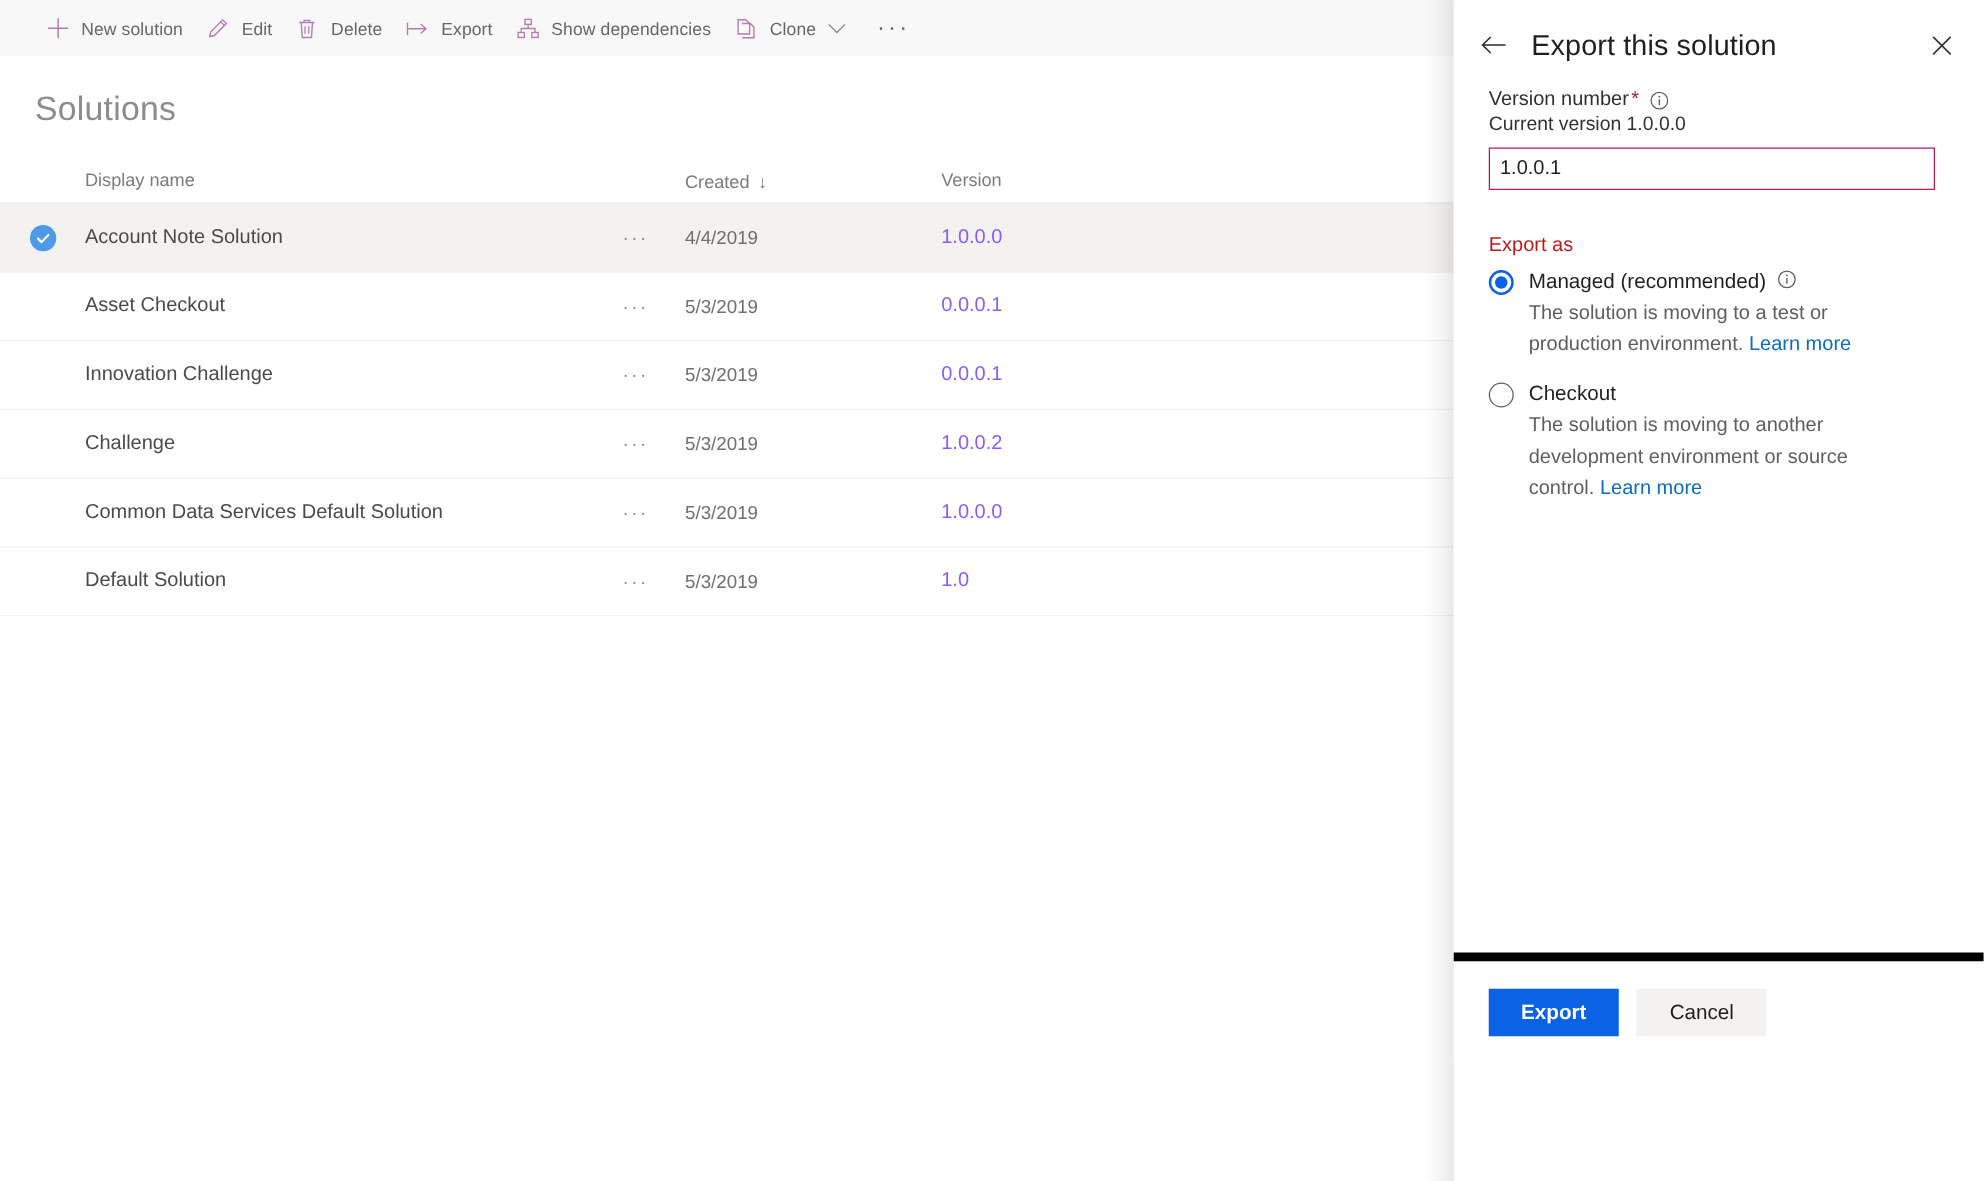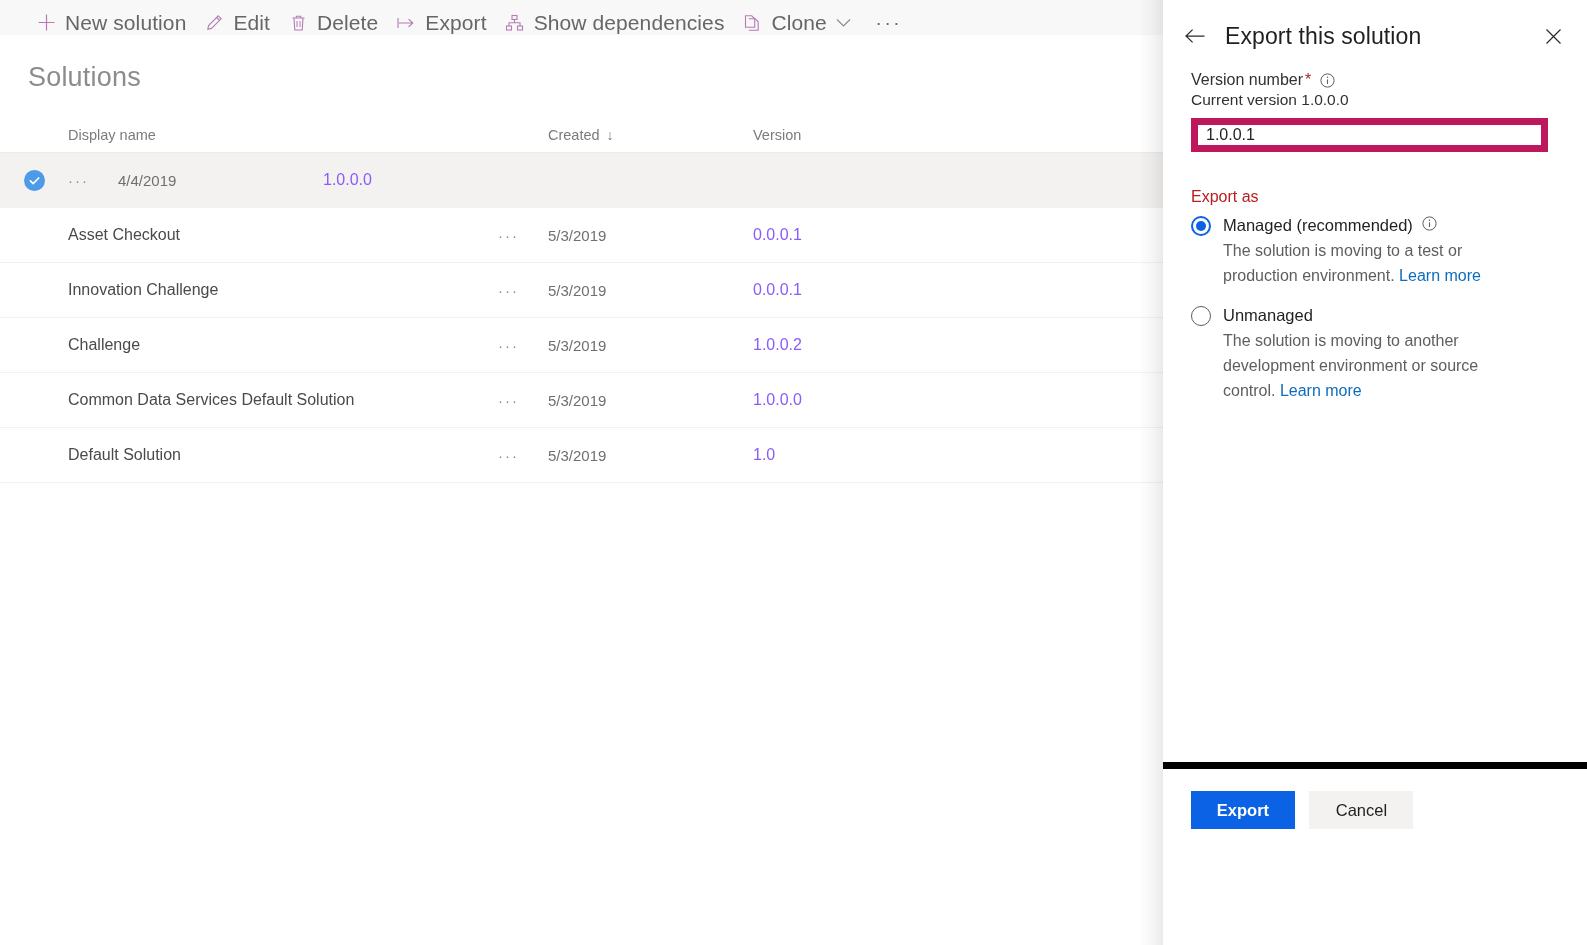--- a/index.html
+++ b/index.html
@@ -45,21 +45,21 @@
     width: 20px;
     height: 20px;
     margin-right: 9px;
     display: flex;
     align-items: center;
     justify-content: center;
     color: #b57bb5;
     flex: 0 0 auto;
   }
   .cmd-label {
-    font-size: 21px;
+    font-size: 14px;
     color: #666666;
     letter-spacing: .1px;
   }
   .cmd-chevron {
     margin-left: 9px;
     color: #8a8a8a;
     display: flex;
     align-items: center;
   }
   .cmd-overflow {
@@ -71,21 +71,21 @@
     margin-left: 8px;
     color: #666;
     font-size: 19px;
     letter-spacing: 2.5px;
     cursor: pointer;
   }
 
   
   .content {
     position: absolute;
-    left: 0; top: 35px;
+    left: 0; top: 45px;
     width: 1163px;
     height: 900px;
     background: #ffffff;
     overflow: hidden;
   }
   .page-title {
     font-size: 27px;
     font-weight: 400;
     color: #8c8c8c;
     padding: 27px 0 0 28px;
@@ -240,21 +240,21 @@
     cursor: pointer;
   }
   .sub-label {
     font-size: 15.5px;
     color: #323130;
     margin-bottom: 9px;
   }
   .text-input {
     width: 357px;
     height: 34px;
-    border: 7px solid #be185d;
+    border: 1px solid #be185d;
     box-sizing: border-box;
     font-family: "Liberation Sans", sans-serif;
     font-size: 16px;
     color: #201f1e;
     padding: 4px 8px;
     outline: none;
     background: #fff;
   }
   .section-label {
     font-size: 16px;
@@ -427,20 +427,21 @@
       </div>
 
       <div class="grid-row selected">
         <div class="c-check">
           <span class="check-circle">
             <svg width="13" height="13" viewBox="0 0 13 13">
                 <path d="M2.4 6.9l2.8 2.8L10.7 4" stroke="#ffffff" stroke-width="1.7" fill="none" stroke-linecap="round" stroke-linejoin="round"></path>
               </svg>
           </span>
         </div>
+        <div class="c-name">Account Note Solution</div>
         <div class="c-dots">···</div>
         <div class="c-created">4/4/2019</div>
         <div class="c-version">1.0.0.0</div>
       </div>
 
       <div class="grid-row">
         <div class="c-check"></div>
         <div class="c-name">Asset Checkout</div>
         <div class="c-dots">···</div>
         <div class="c-created">5/3/2019</div>
@@ -534,21 +535,21 @@
         </div>
         <div class="radio-desc">
           <span>The solution is moving to a test or production environment.</span>
           <a class="link">Learn more</a>
         </div>
       </div>
 
       <div class="opt-block">
         <div class="radio-row">
           <span class="radio"></span>
-          <span class="radio-label">Unmanaged</span>
+          <span class="radio-label">Checkout</span>
         </div>
         <div class="radio-desc">
           <span>The solution is moving to another development environment or source control.</span>
           <a class="link">Learn more</a>
         </div>
       </div>
 
     </div>
 
     <div class="panel-footer">

